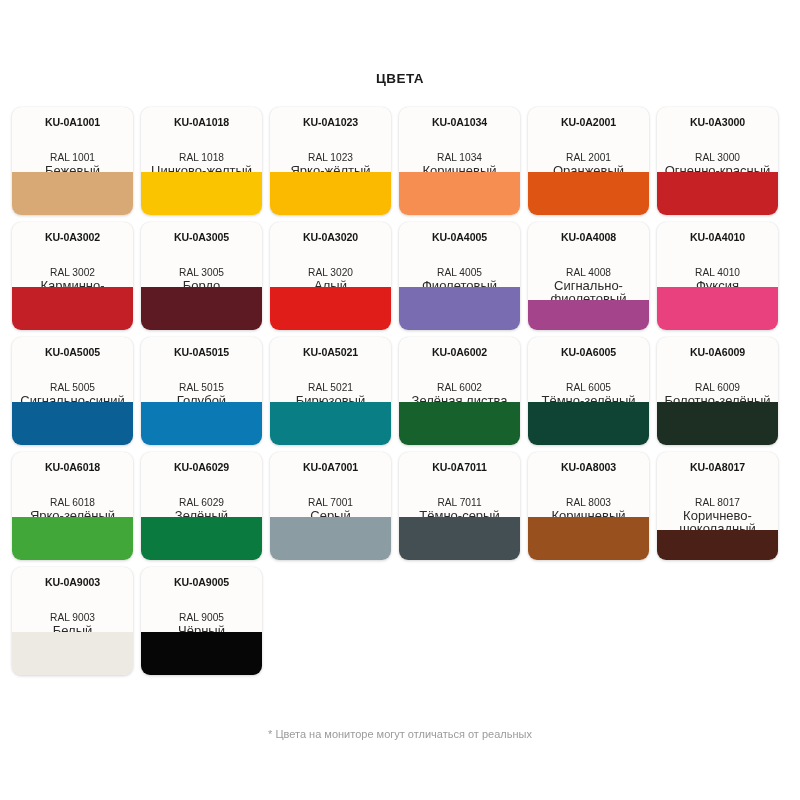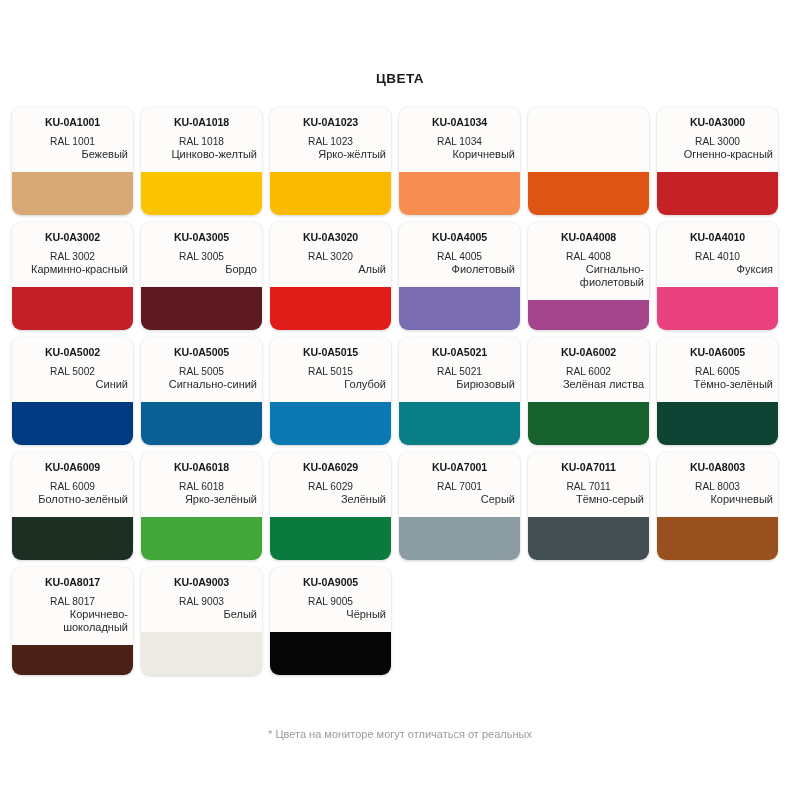--- a/index.html
+++ b/index.html
@@ -60,30 +60,29 @@
     text-align: center;
   }
   .code {
     font-size: 10.6px;
     font-weight: bold;
     color: #161616;
     letter-spacing: -0.1px;
     line-height: 13px;
   }
   .ral {
-    margin-top: 6px;
+    margin-top: 22px;
     font-size: 10.2px;
     color: #2a2a2a;
     line-height: 13px;
   }
   .cname {
-    font-size: 11px;
+    font-size: 13px;
     color: #2a2a2a;
     line-height: 13px;
-    text-align: right;
   }
   .color-band {
     position: absolute;
     left: 0;
     bottom: 0;
     width: 121px;
     height: 43px;
   }
   .color-band.two-line {
     height: 30px;
@@ -132,20 +131,25 @@
       </div>
       <div class="swatch-card">
         <div class="card-text">
           <div class="code">KU-0A1034</div>
           <div class="ral">RAL 1034</div>
           <div class="cname">Коричневый</div>
         </div>
         <div class="color-band" style="background: rgb(245, 142, 80);"></div>
       </div>
       <div class="swatch-card">
+        <div class="card-text">
+          <div class="code">KU-0A2001</div>
+          <div class="ral">RAL 2001</div>
+          <div class="cname">Оранжевый</div>
+        </div>
         <div class="color-band" style="background: rgb(222, 84, 19);"></div>
       </div>
       <div class="swatch-card">
         <div class="card-text">
           <div class="code">KU-0A3000</div>
           <div class="ral">RAL 3000</div>
           <div class="cname">Огненно-красный</div>
         </div>
         <div class="color-band" style="background: rgb(198, 34, 38);"></div>
       </div>
@@ -192,28 +196,20 @@
       <div class="swatch-card">
         <div class="card-text">
           <div class="code">KU-0A4010</div>
           <div class="ral">RAL 4010</div>
           <div class="cname">Фуксия</div>
         </div>
         <div class="color-band" style="background: rgb(232, 65, 126);"></div>
       </div>
       <div class="swatch-card">
         <div class="card-text">
-          <div class="code">KU-0A5002</div>
-          <div class="ral">RAL 5002</div>
-          <div class="cname">Синий</div>
-        </div>
-        <div class="color-band" style="background: rgb(0, 58, 128);"></div>
-      </div>
-      <div class="swatch-card">
-        <div class="card-text">
           <div class="code">KU-0A5005</div>
           <div class="ral">RAL 5005</div>
           <div class="cname">Сигнально-синий</div>
         </div>
         <div class="color-band" style="background: rgb(10, 96, 148);"></div>
       </div>
       <div class="swatch-card">
         <div class="card-text">
           <div class="code">KU-0A5015</div>
           <div class="ral">RAL 5015</div>

